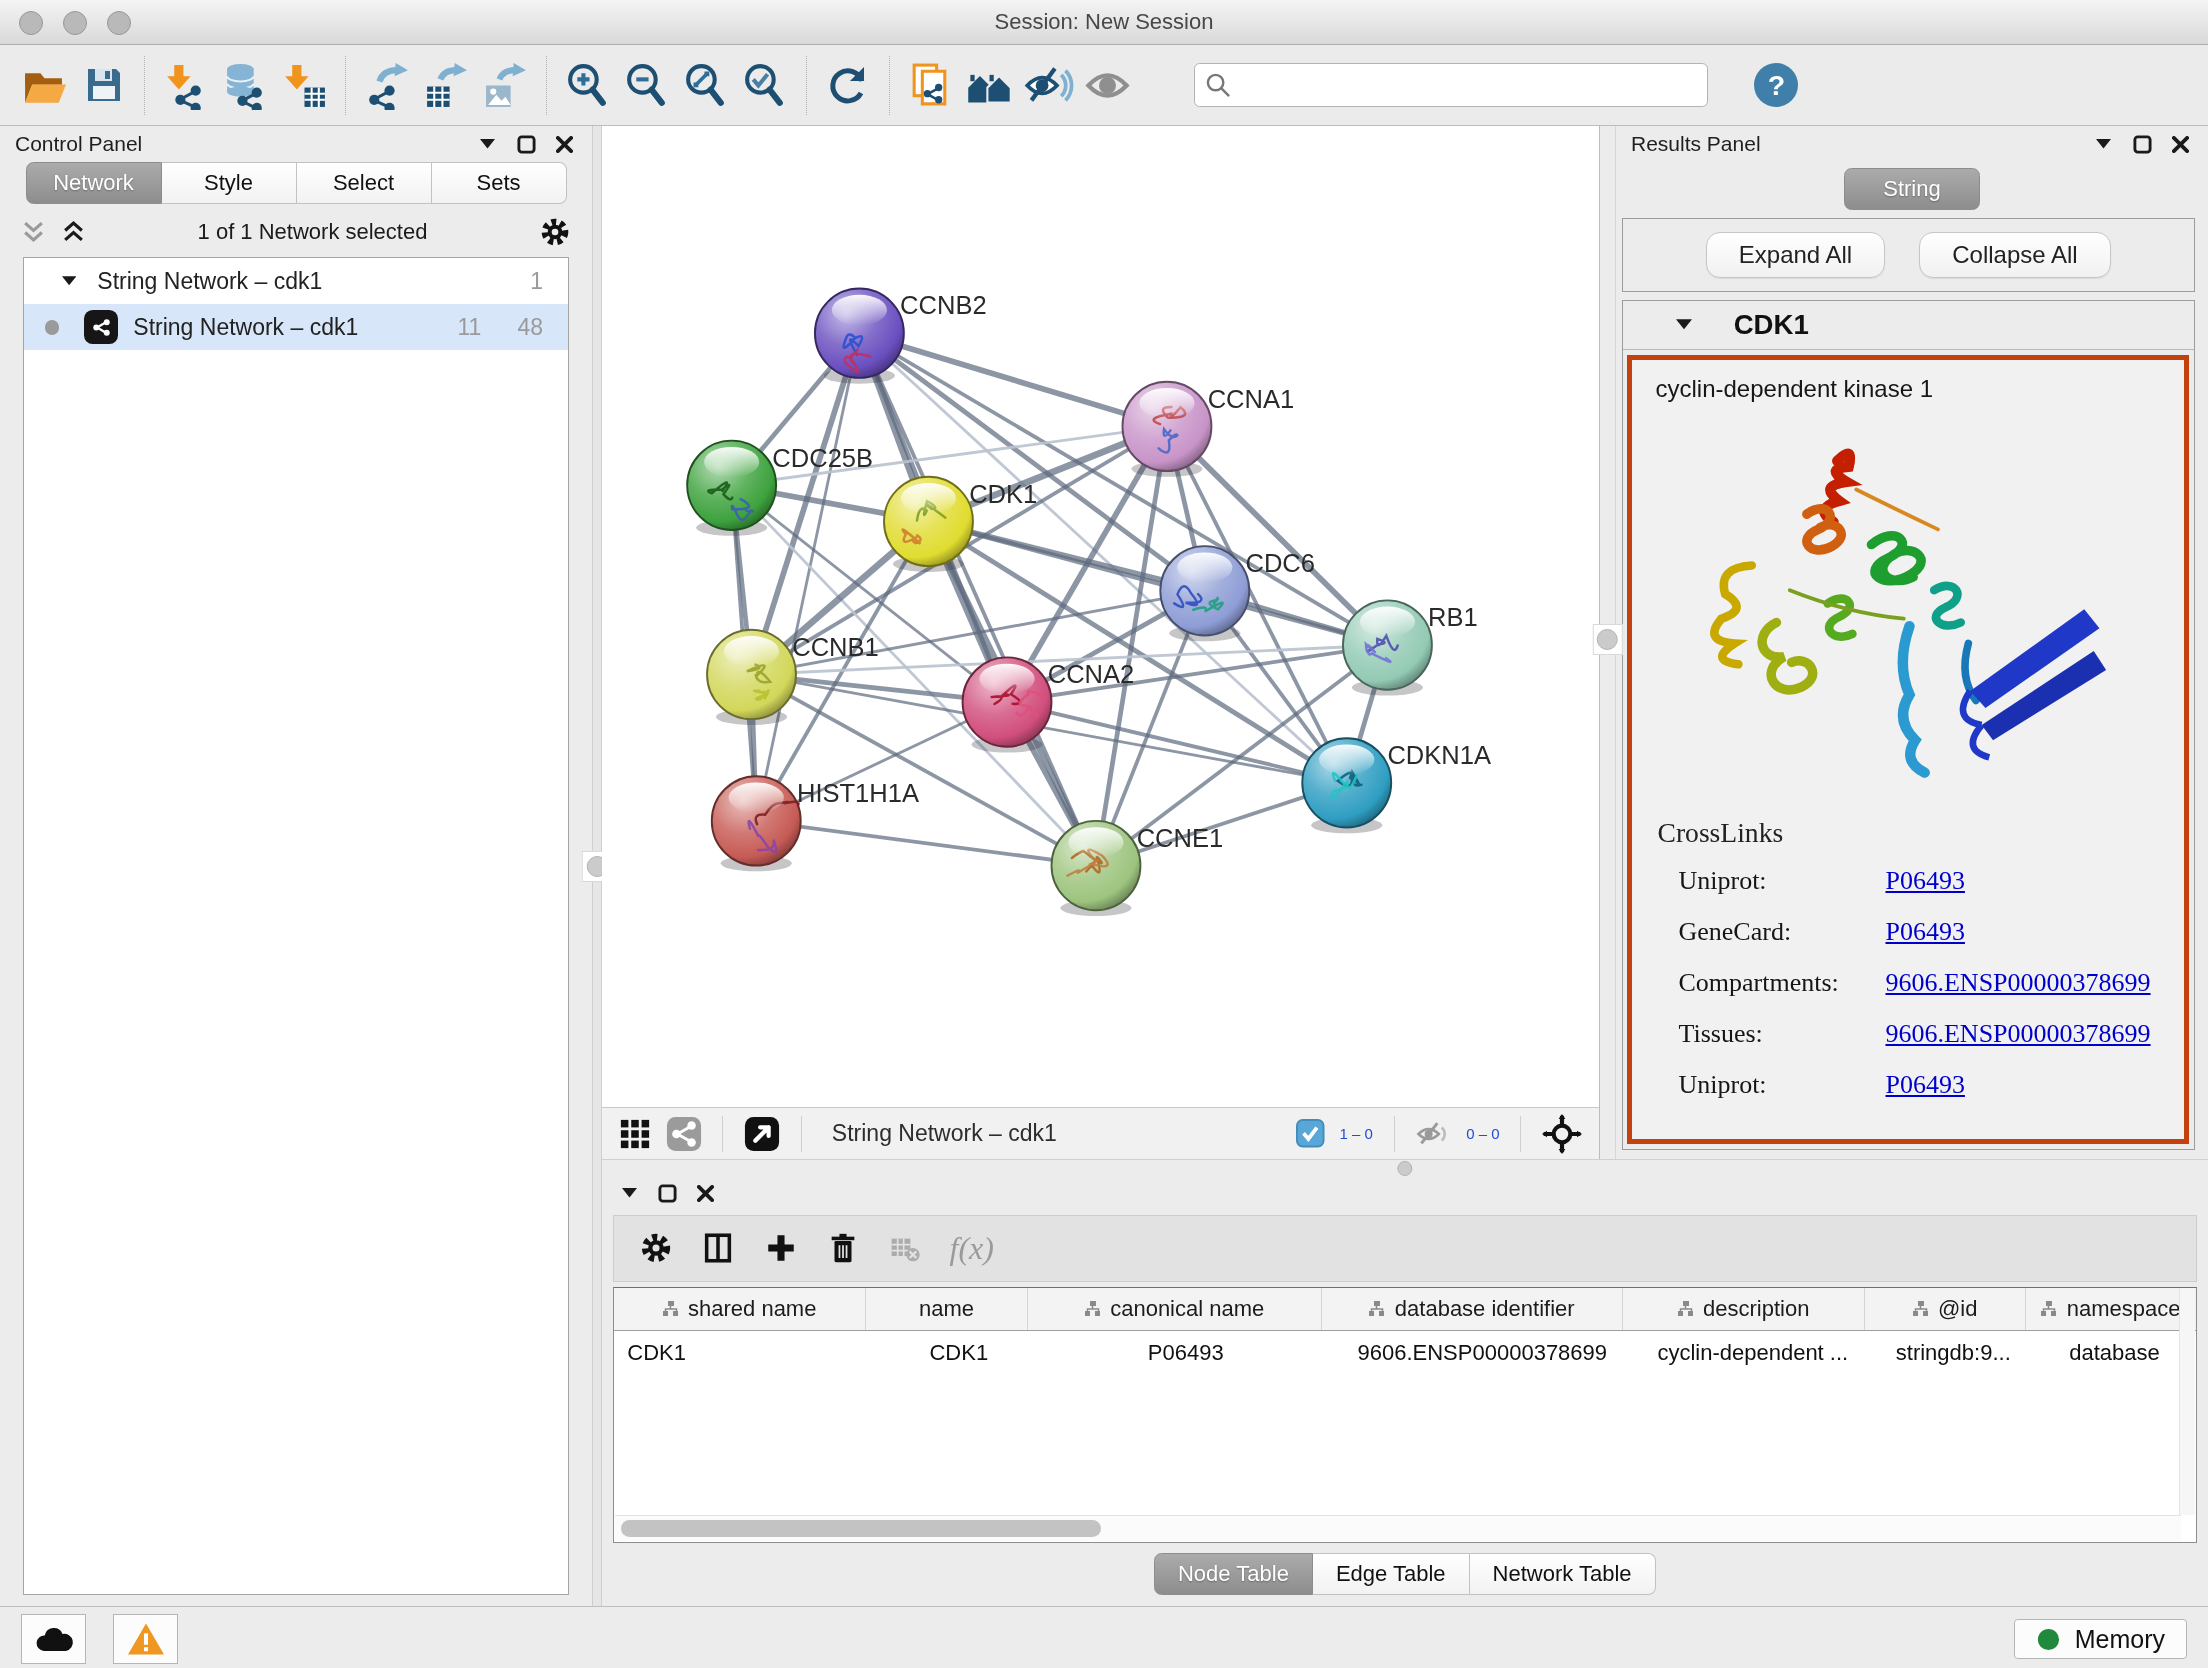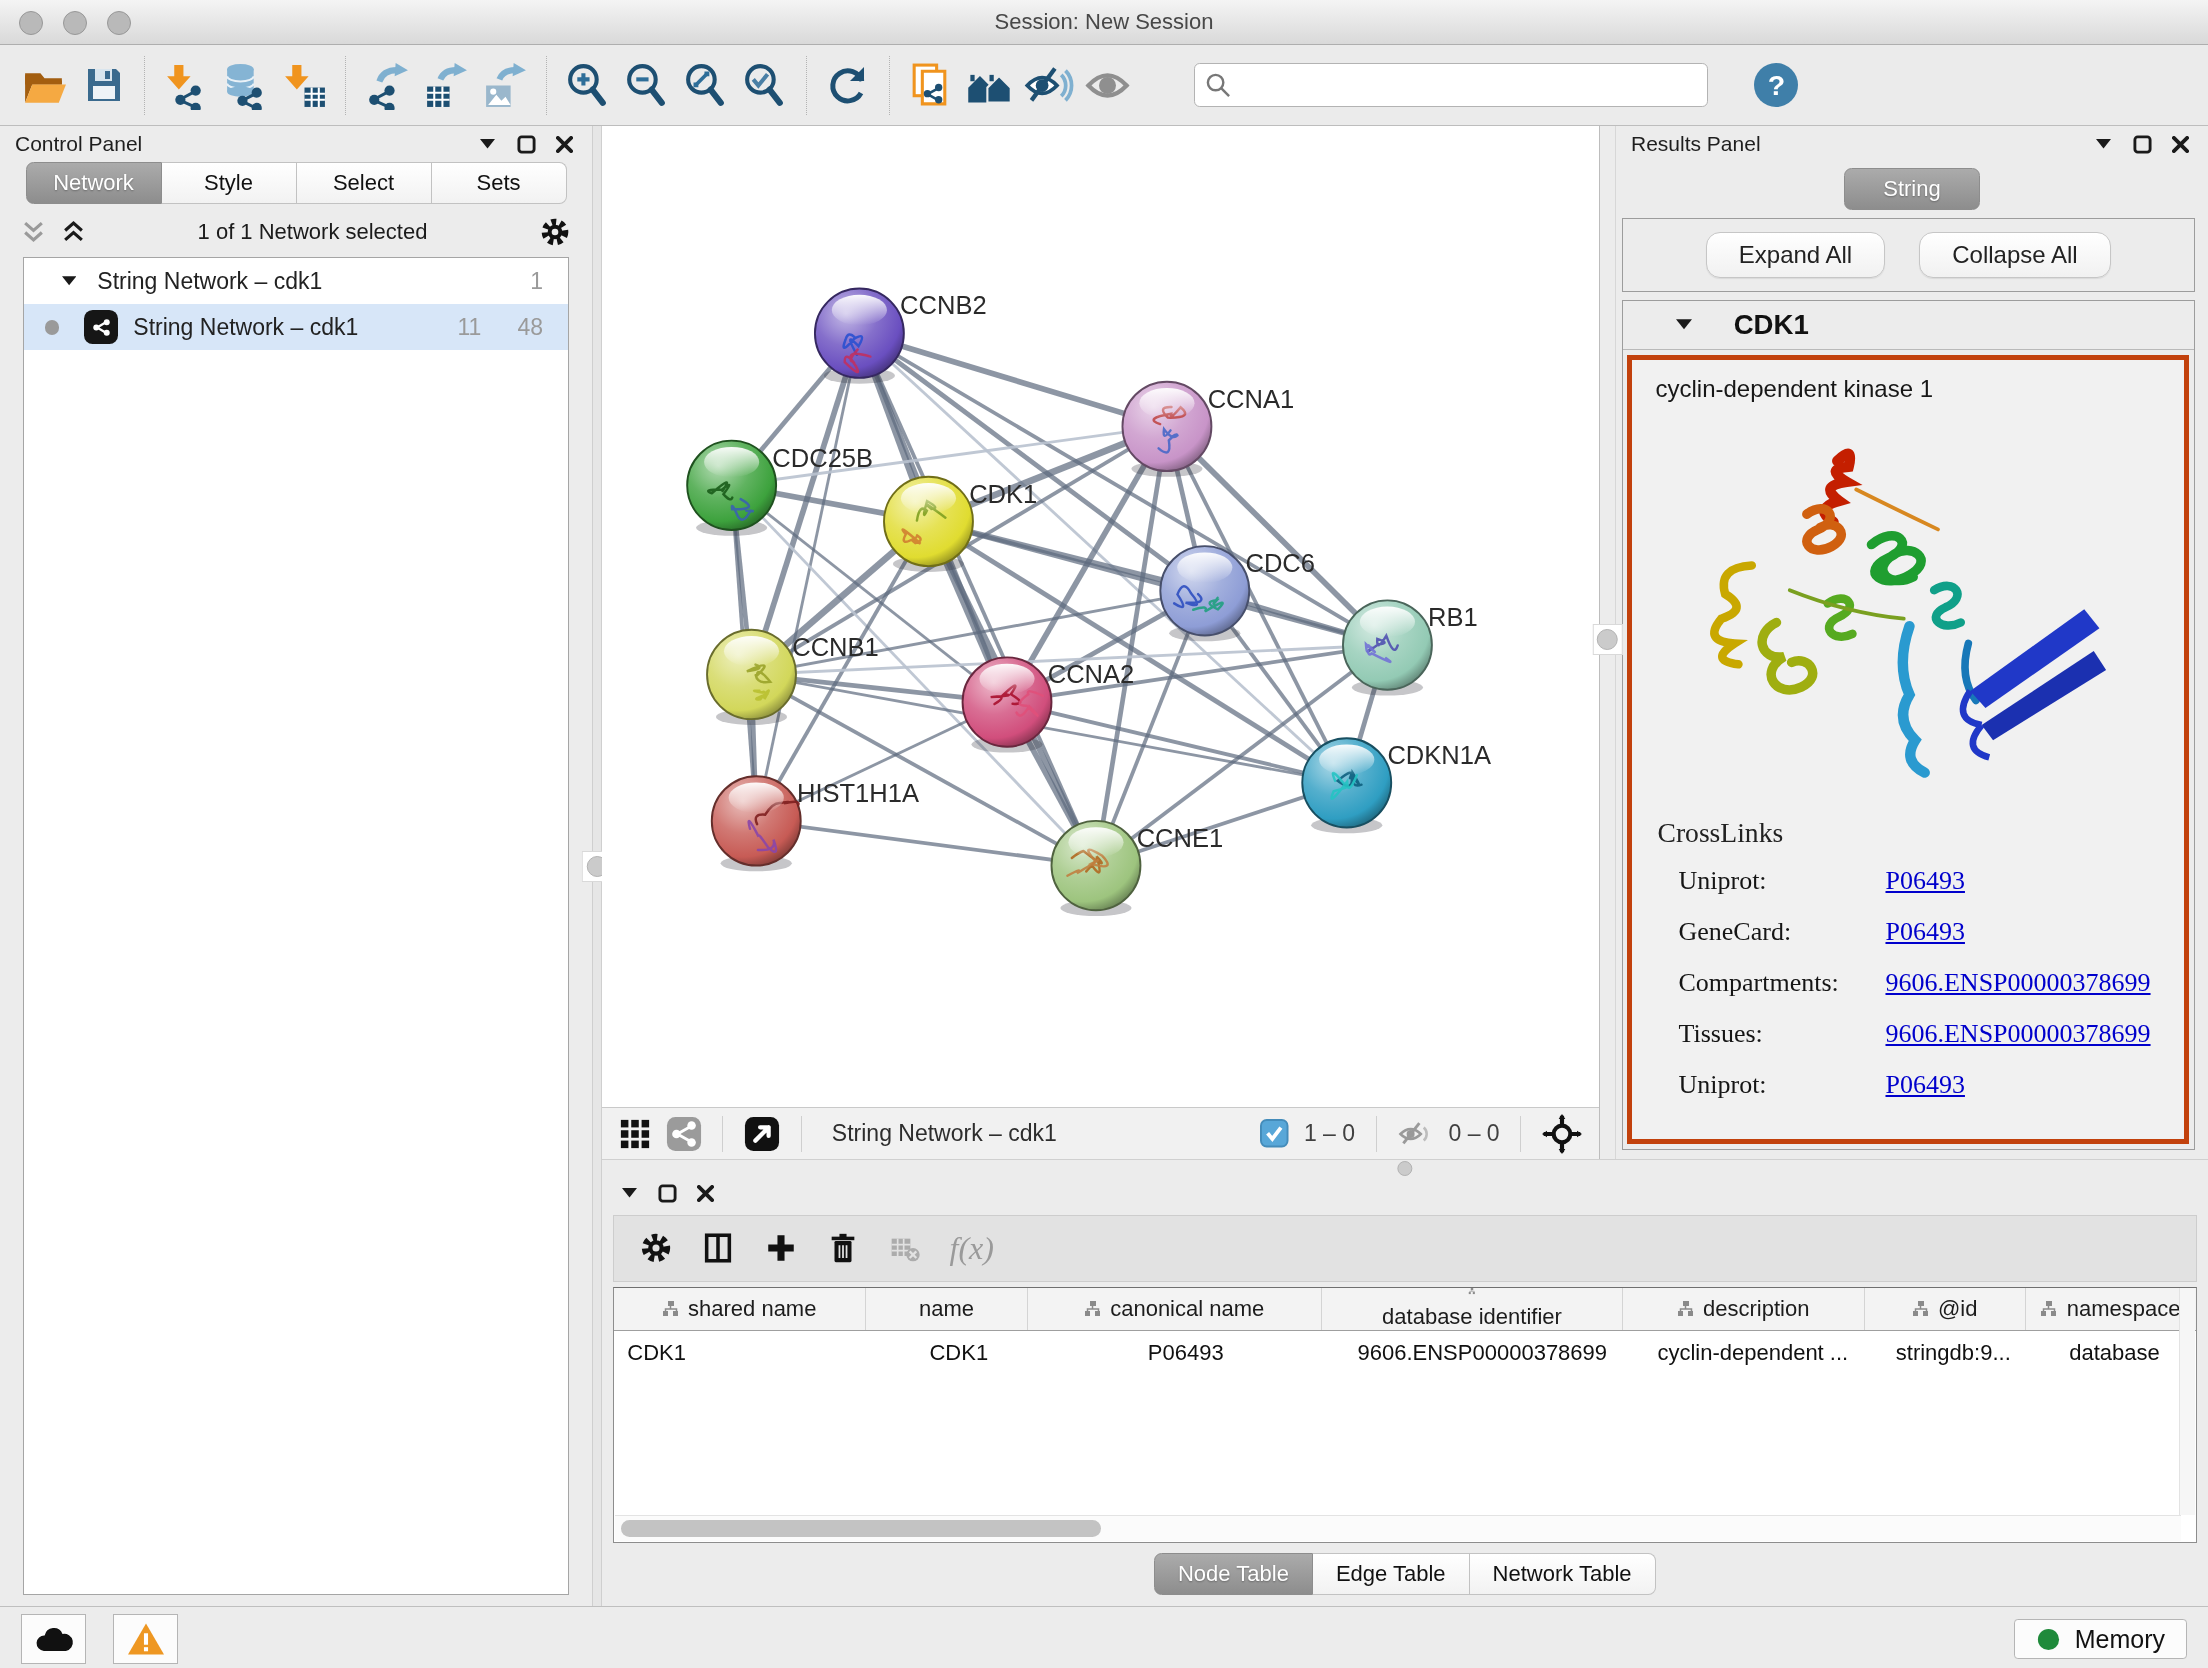--- a/index.html
+++ b/index.html
@@ -46,21 +46,21 @@
   .share-chip{width:34px;height:34px;border-radius:8.6px;background:#161616;display:flex;align-items:center;justify-content:center;margin-right:15px;}
   
   .rightarea{flex:1;display:flex;flex-direction:column;}
   .toprow{height:1033px;display:flex;}
   .canvas-col{flex:1;display:flex;flex-direction:column;min-width:0;}
   .canvas{flex:1;background:#fff;position:relative;overflow:hidden;}
   .canvas svg{position:absolute;inset:0;}
   .netbar{height:51px;background:#f1f1f1;border-top:1px solid #c9c9c9;display:flex;align-items:center;padding:0 17px;gap:15px;}
   .netbar .nb-sep{width:0;height:36px;border-left:1px solid #cfcfcf;margin:0 5.7px;}
   .netbar .nb-title{font-size:23px;color:#2d2d2d;margin-left:9.5px;flex:1;}
-  .badge-txt{font-size:23px;color:#404040;}
+  .badge-txt{font-size:15px;color:#1d4ed8;}
   
   .results{width:592px;background:#ececec;display:flex;flex-direction:column;flex:0 0 auto;}
   .results .seg{margin-top:6px;}
   .res-outer{margin:7.6px 13.3px 5.7px 5.7px;border:1px solid #9c9c9c;padding:13.3px 9.5px;display:flex;justify-content:center;gap:34px;background:#ececec;}
   .btn{height:44px;padding:0 32px;border:1px solid #c6c6c6;border-radius:14px;background:linear-gradient(#ffffff,#f1f1f1);font-size:24px;display:flex;align-items:center;box-shadow:0 1px 1px rgba(0,0,0,.08);}
   .res-entry{margin:1.9px 13.3px 9.5px 5.7px;border:1px solid #9c9c9c;flex:1;display:flex;flex-direction:column;background:#ececec;overflow:hidden;}
   .entry-head{height:48px;display:flex;align-items:center;gap:42px;padding-left:53px;border-bottom:1px solid #b9b9b9;}
   .entry-name{font-size:27.6px;font-weight:bold;color:#111;}
   .entry-body{margin:4.8px;border:5px solid #c2410c;background:#f1f1f1;flex:1;overflow:hidden;}
   .entry-desc{font-size:24px;padding:15px 23px;color:#171717;}
@@ -743,21 +743,21 @@
               <svg width="16" height="16" viewBox="0 0 16 16">
                 <g fill="#8a8a8a">
                   <rect x="5" y="0" width="6" height="5"></rect>
                   <rect x="0" y="10" width="5" height="5"></rect>
                   <rect x="10" y="10" width="5" height="5"></rect>
                   <path d="M7.5 5v3M2.5 10V8h11v2" stroke="#8a8a8a" stroke-width="1.5" fill="none"></path>
                 </g>
               </svg>
               <span>canonical name</span>
             </div>
-          <div class="th" style="width:300px;flex-direction:column;">
+          <div class="th" style="width:300px;">
               <svg width="16" height="16" viewBox="0 0 16 16">
                 <g fill="#8a8a8a">
                   <rect x="5" y="0" width="6" height="5"></rect>
                   <rect x="0" y="10" width="5" height="5"></rect>
                   <rect x="10" y="10" width="5" height="5"></rect>
                   <path d="M7.5 5v3M2.5 10V8h11v2" stroke="#8a8a8a" stroke-width="1.5" fill="none"></path>
                 </g>
               </svg>
               <span>database identifier</span>
             </div>

